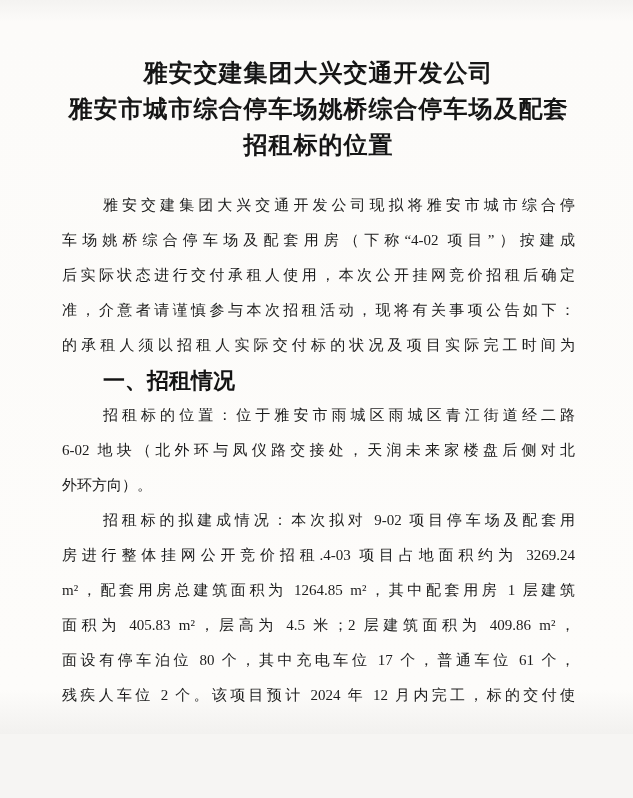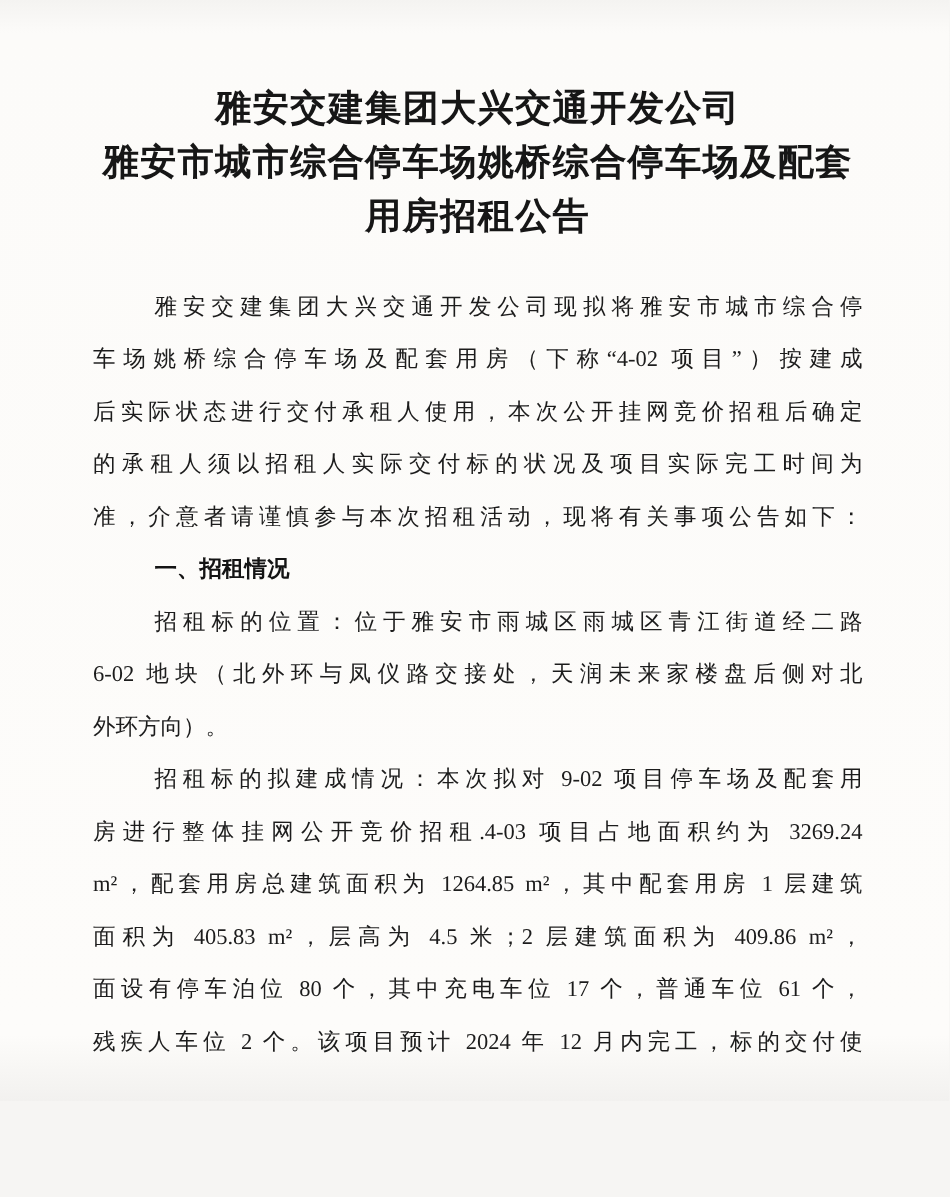--- a/index.html
+++ b/index.html
@@ -43,45 +43,45 @@
   .jl {
     white-space: normal;
     text-align: justify;
     text-align-last: justify;
     -moz-text-align-last: justify;
   }
   .indent {
     padding-left: 41px;
   }
   .heading {
-    font-family: Liberation Mono, monospace;
+    font-family: Liberation Sans, sans-serif;
     font-weight: 700;
-    font-size: 15px;
+    font-size: 22px;
     color: #141414;
   }
 </style>
 </head>
 <body>
 
 <div class="page">
 
   <div class="title-block">
     <div class="title-line">雅安交建集团大兴交通开发公司</div>
     <div class="title-line">雅安市城市综合停车场姚桥综合停车场及配套</div>
-    <div class="title-line">用房招租公告</div>
+    <div class="title-line">招租标的位置</div>
   </div>
 
   <div class="body-block">
 
     <div>
       <div class="line jl indent">雅安交建集团大兴交通开发公司现拟将雅安市城市综合停</div>
       <div class="line jl">车场姚桥综合停车场及配套用房（下称“4-02 项目”）按建成</div>
       <div class="line jl">后实际状态进行交付承租人使用，本次公开挂网竞价招租后确定</div>
+      <div class="line jl">准，介意者请谨慎参与本次招租活动，现将有关事项公告如下：</div>
       <div class="line jl">的承租人须以招租人实际交付标的状况及项目实际完工时间为</div>
-      <div class="line jl">准，介意者请谨慎参与本次招租活动，现将有关事项公告如下：</div>
     </div>
 
     <div class="line heading indent">一、招租情况</div>
 
     <div>
       <div class="line jl indent">招租标的位置：位于雅安市雨城区雨城区青江街道经二路</div>
       <div class="line jl">6-02 地块（北外环与凤仪路交接处，天润未来家楼盘后侧对北</div>
       <div class="line">外环方向）。</div>
     </div>
 

